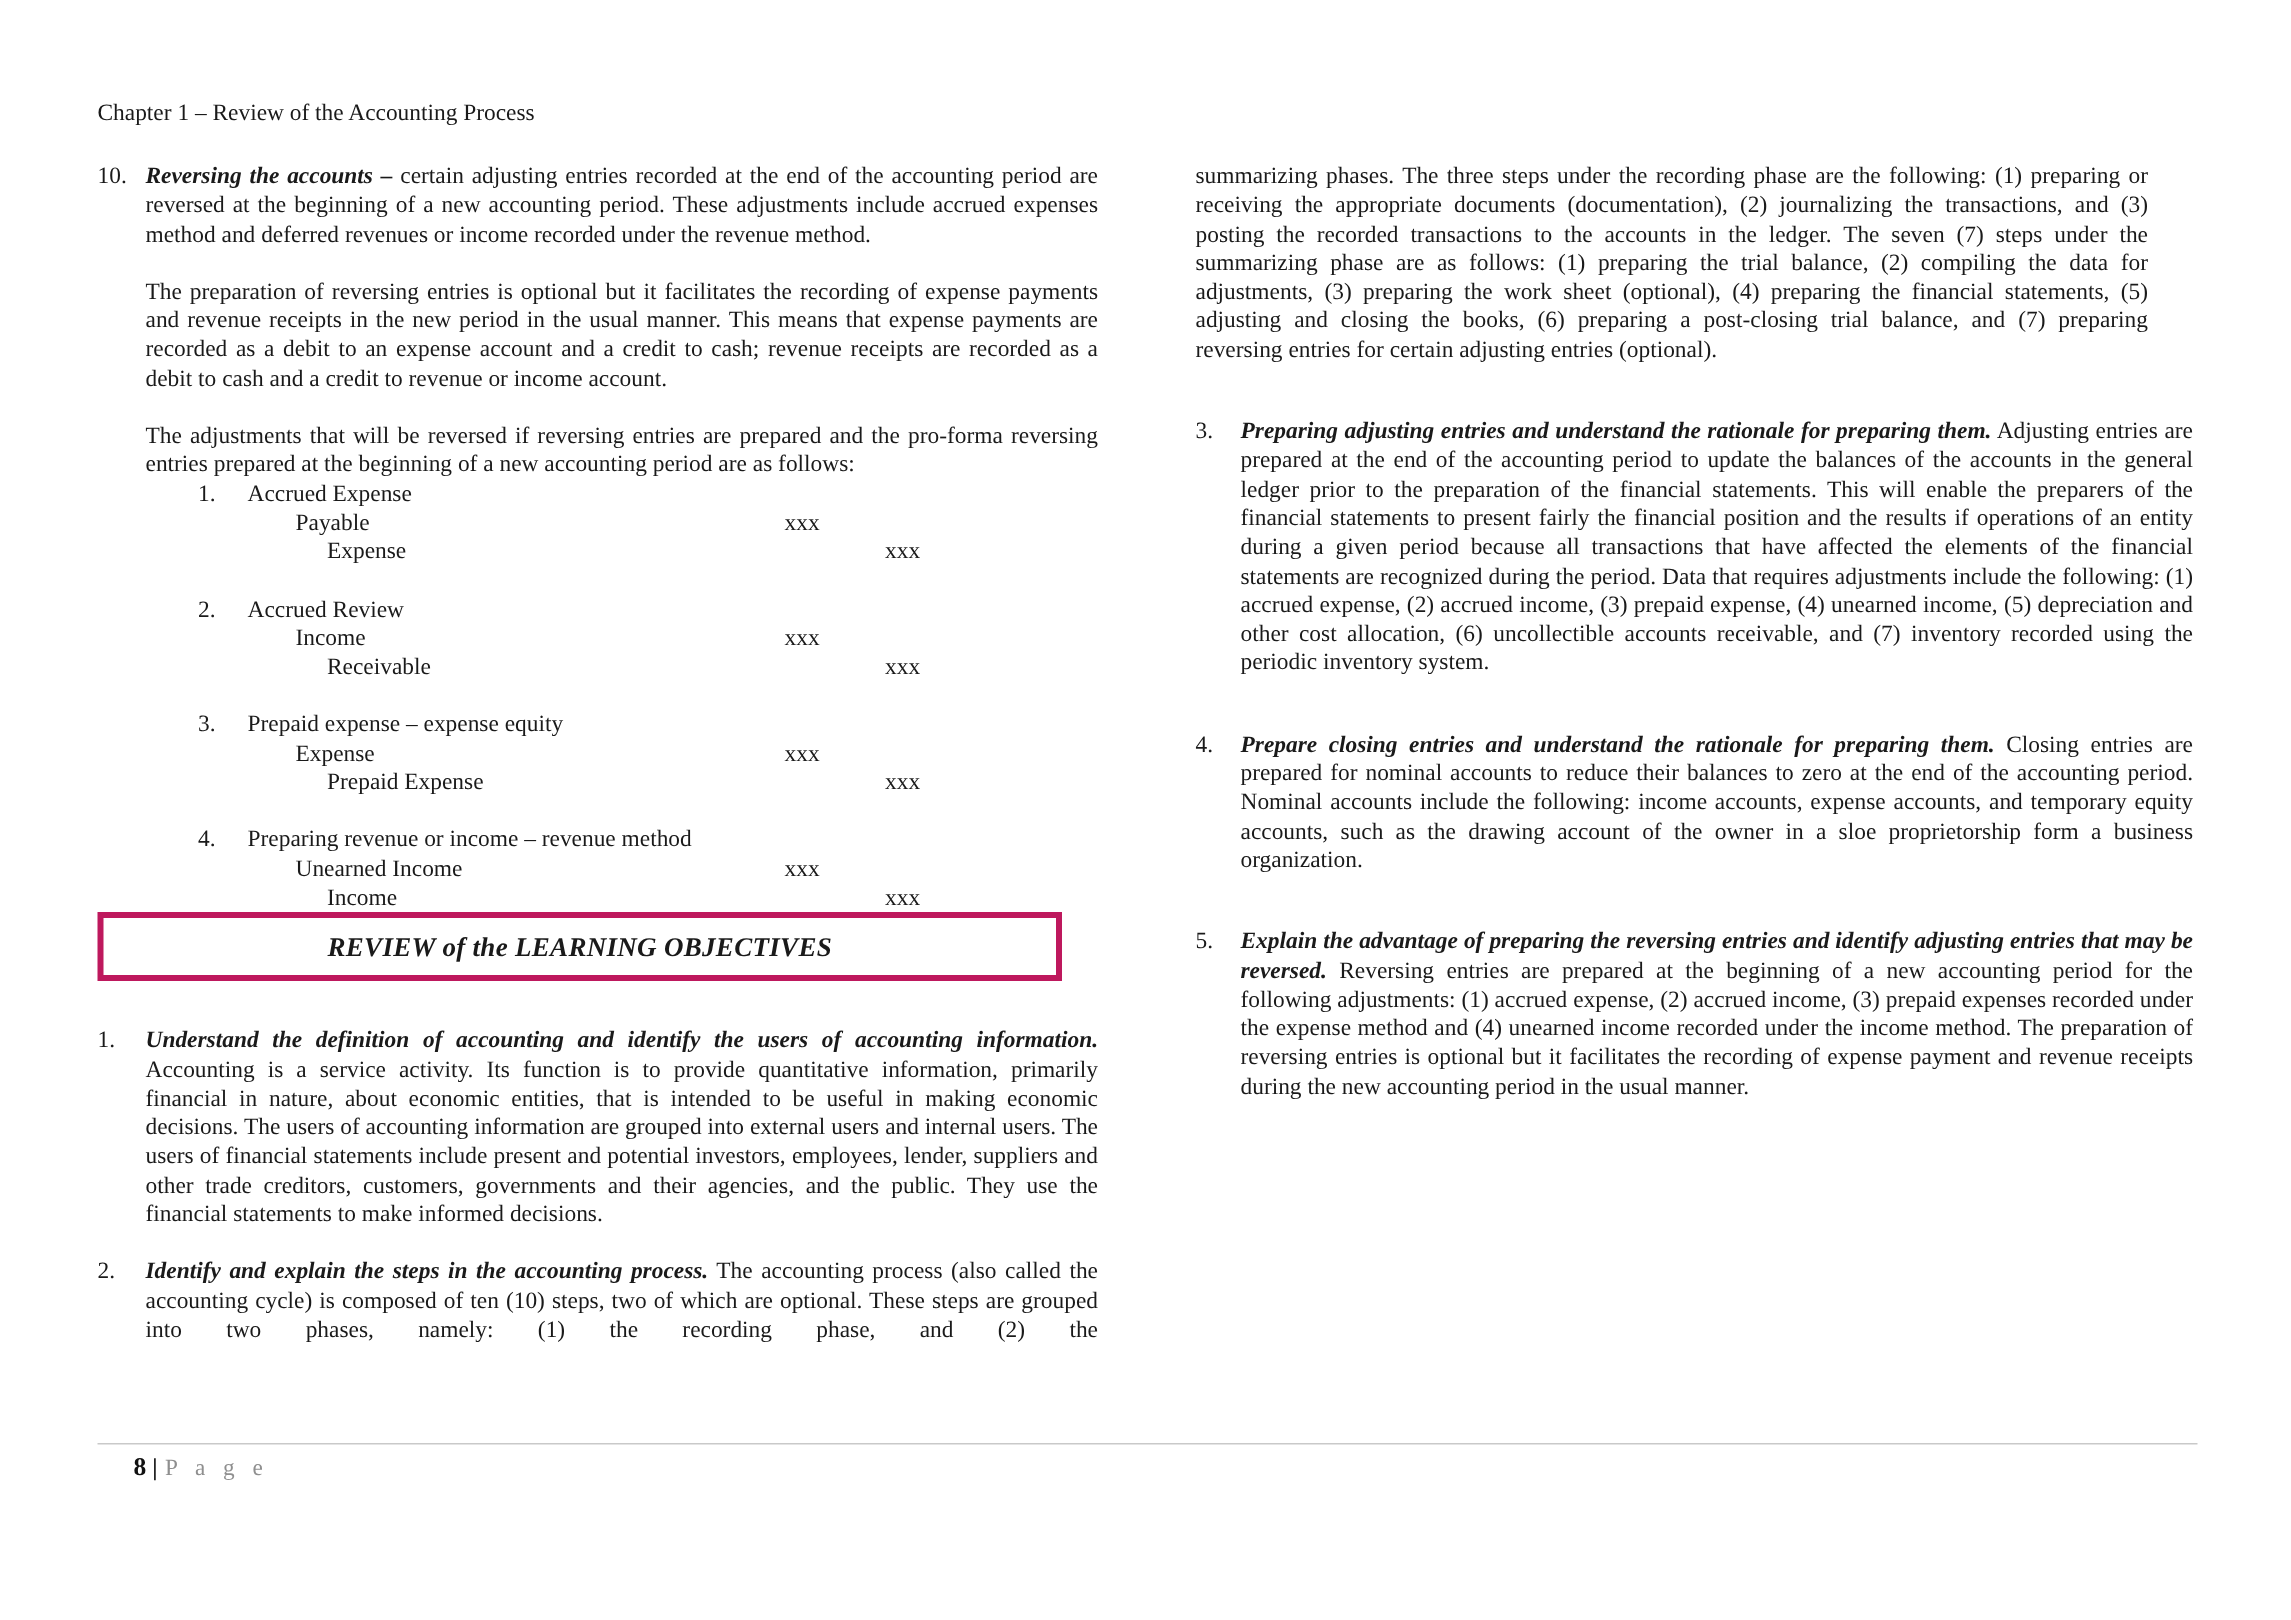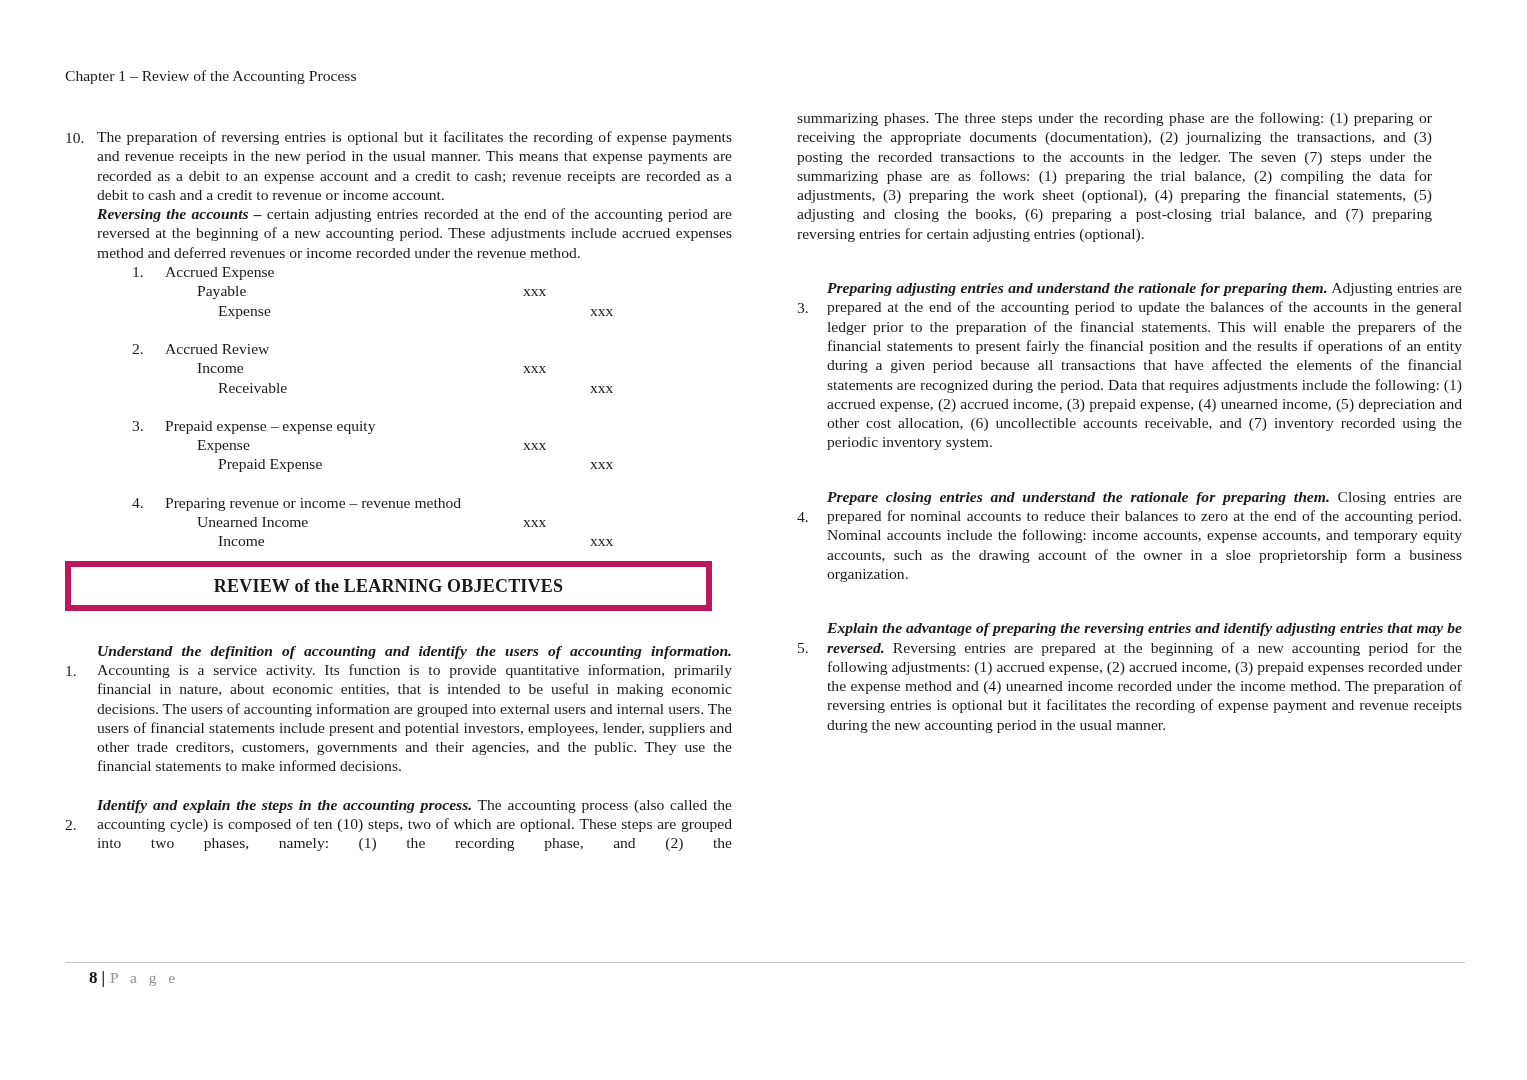--- a/index.html
+++ b/index.html
@@ -14,21 +14,21 @@
   }
   .chapter-header {
     position:absolute; left:65px; top:66px;
     font-size:15.6px; white-space:nowrap;
   }
   .col { position:absolute; top:108px; }
   .col-left  { left:65px;  width:667px; }
   .col-right { left:797px; width:665px; }
 
   .li { display:flex; align-items:flex-start; }
-  .li .num { width:32px; flex:none;margin-top:20px; }
+  .li .num { width:32px; flex:none; }
   .col-right .li .num { width:30px; }
   .li .body { flex:1; min-width:0; }
 
   p.para { margin:0; text-align:justify; }
   p.sp { margin-top:19px; }
   .lead { font-weight:bold; font-style:italic; }
   .justify-last { text-align-last:justify; }
 
   
   .entries { margin-top:0; }
@@ -37,29 +37,30 @@
   .e-title { display:flex; }
   .e-num { margin-left:67px; width:33px; flex:none; }
   .e-row { position:relative; }
   .e-row.debit  { padding-left:132px; }
   .e-row.credit { padding-left:153px; }
   .amt { position:absolute; top:0; }
   .amt-d { left:458px; }
   .amt-c { left:525px; }
 
   .review-box {
-    margin-top:10px;
+    margin-top:0;
     width:635px;
-    border:6px solid #be185d;
+    border:4px solid #be185d;
     text-align:center;
     padding:8px 0;
     font-weight:bold;
     font-size:18px;
     line-height:22px;
     letter-spacing:0.2px;
+    font-style:italic;
   }
   .objectives-left { margin-top:30px; }
   .obj-l2 { margin-top:19px; }
   .cont-para { margin-left:30px; width:635px; }
   .col-right .obj { margin-top:35px; }
 
   .footer-rule {
     position:absolute; left:65px; top:962px;
     width:1400px; height:1px; background:#c9c9c9;
   }
@@ -77,22 +78,23 @@
 
 <div class="page">
 
   <div class="chapter-header">Chapter 1 – Review of the Accounting Process</div>
 
   <div class="col col-left">
 
     <div class="li">
       <span class="num">10.</span>
       <div class="body">
+        <p class="para"><span class="lead">Reversing the accounts –</span> <span>certain adjusting entries recorded at the end of the accounting period are reversed at the beginning of a new accounting period. These adjustments include accrued expenses method and deferred revenues or income recorded under the revenue method.</span></p>
         <p class="para sp">The preparation of reversing entries is optional but it facilitates the recording of expense payments and revenue receipts in the new period in the usual manner. This means that expense payments are recorded as a debit to an expense account and a credit to cash; revenue receipts are recorded as a debit to cash and a credit to revenue or income account.</p>
-        <p class="para"><span class="lead">Reversing the accounts –</span> <span>certain adjusting entries recorded at the end of the accounting period are reversed at the beginning of a new accounting period. These adjustments include accrued expenses method and deferred revenues or income recorded under the revenue method.</span></p>
+        <p class="para sp">The adjustments that will be reversed if reversing entries are prepared and the pro-forma reversing entries prepared at the beginning of a new accounting period are as follows:</p>
       </div>
     </div>
 
     <div class="entries">
 
       <div class="entry">
         <div class="e-title">
           <span class="e-num">1.</span>
           <span class="e-name">Accrued Expense</span>
         </div>

